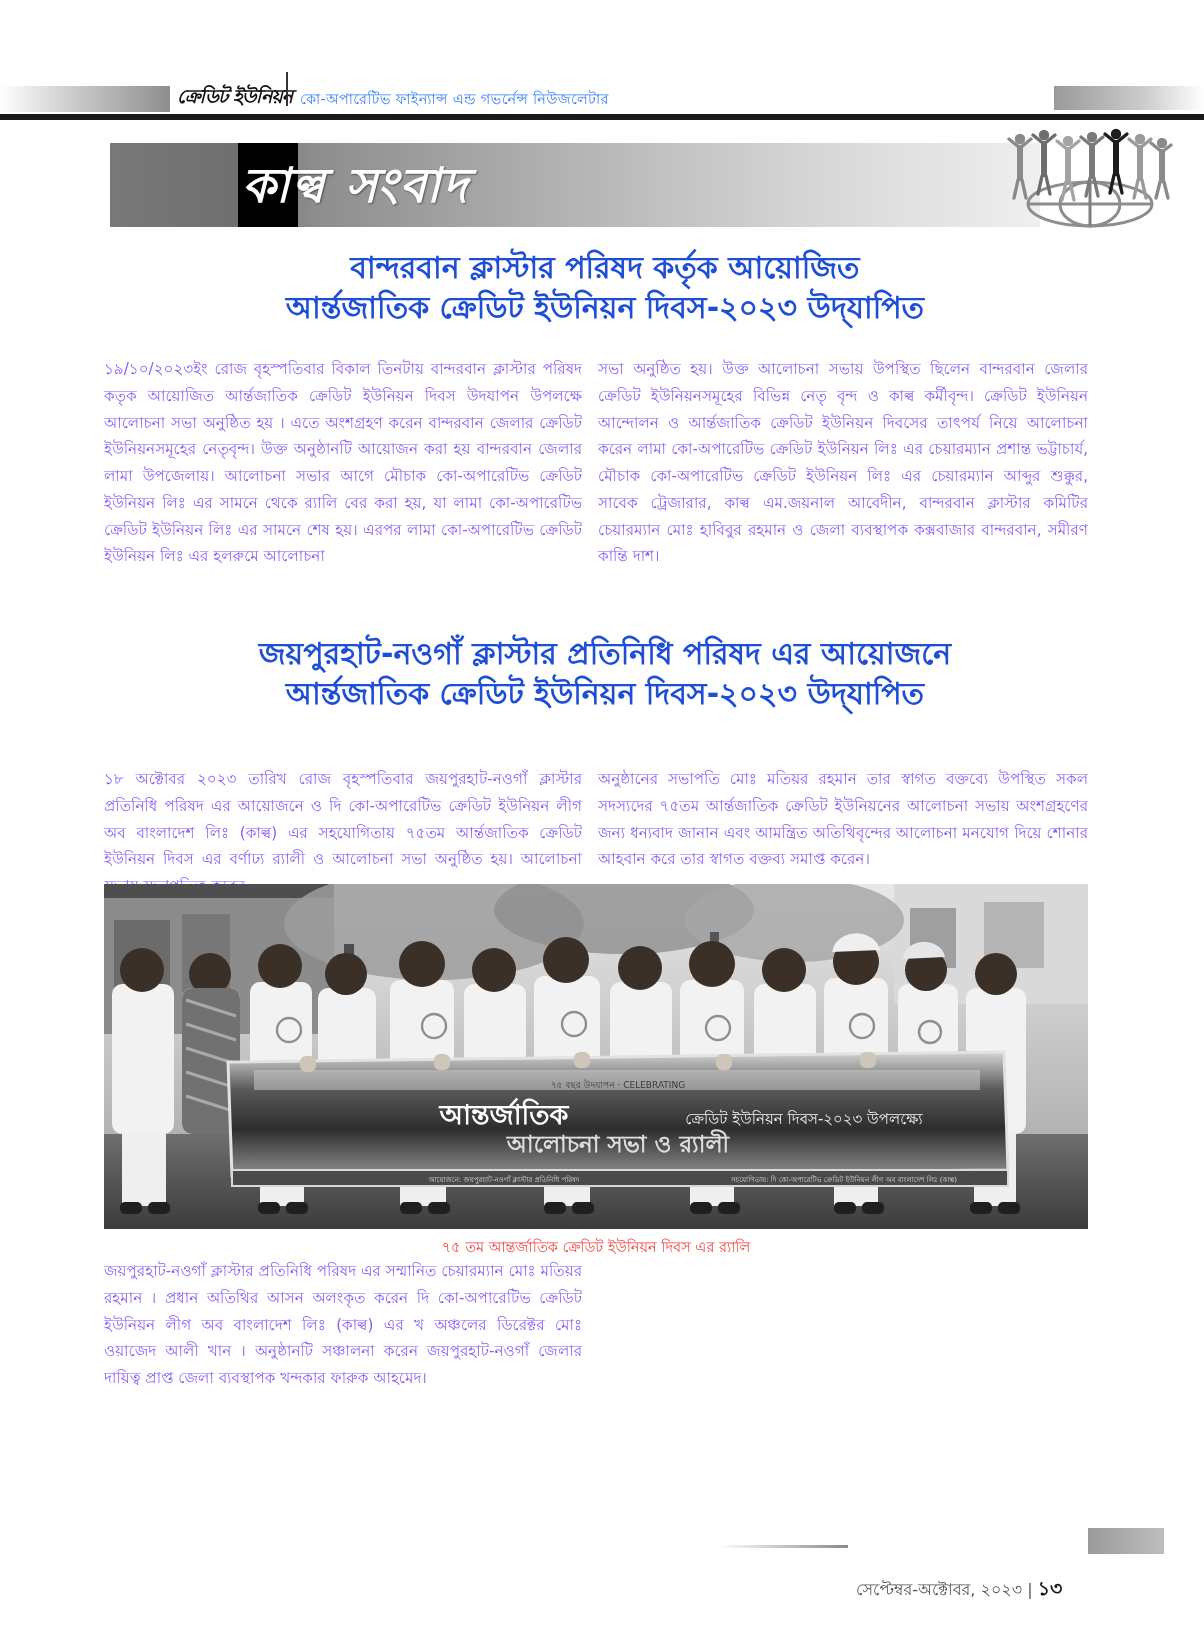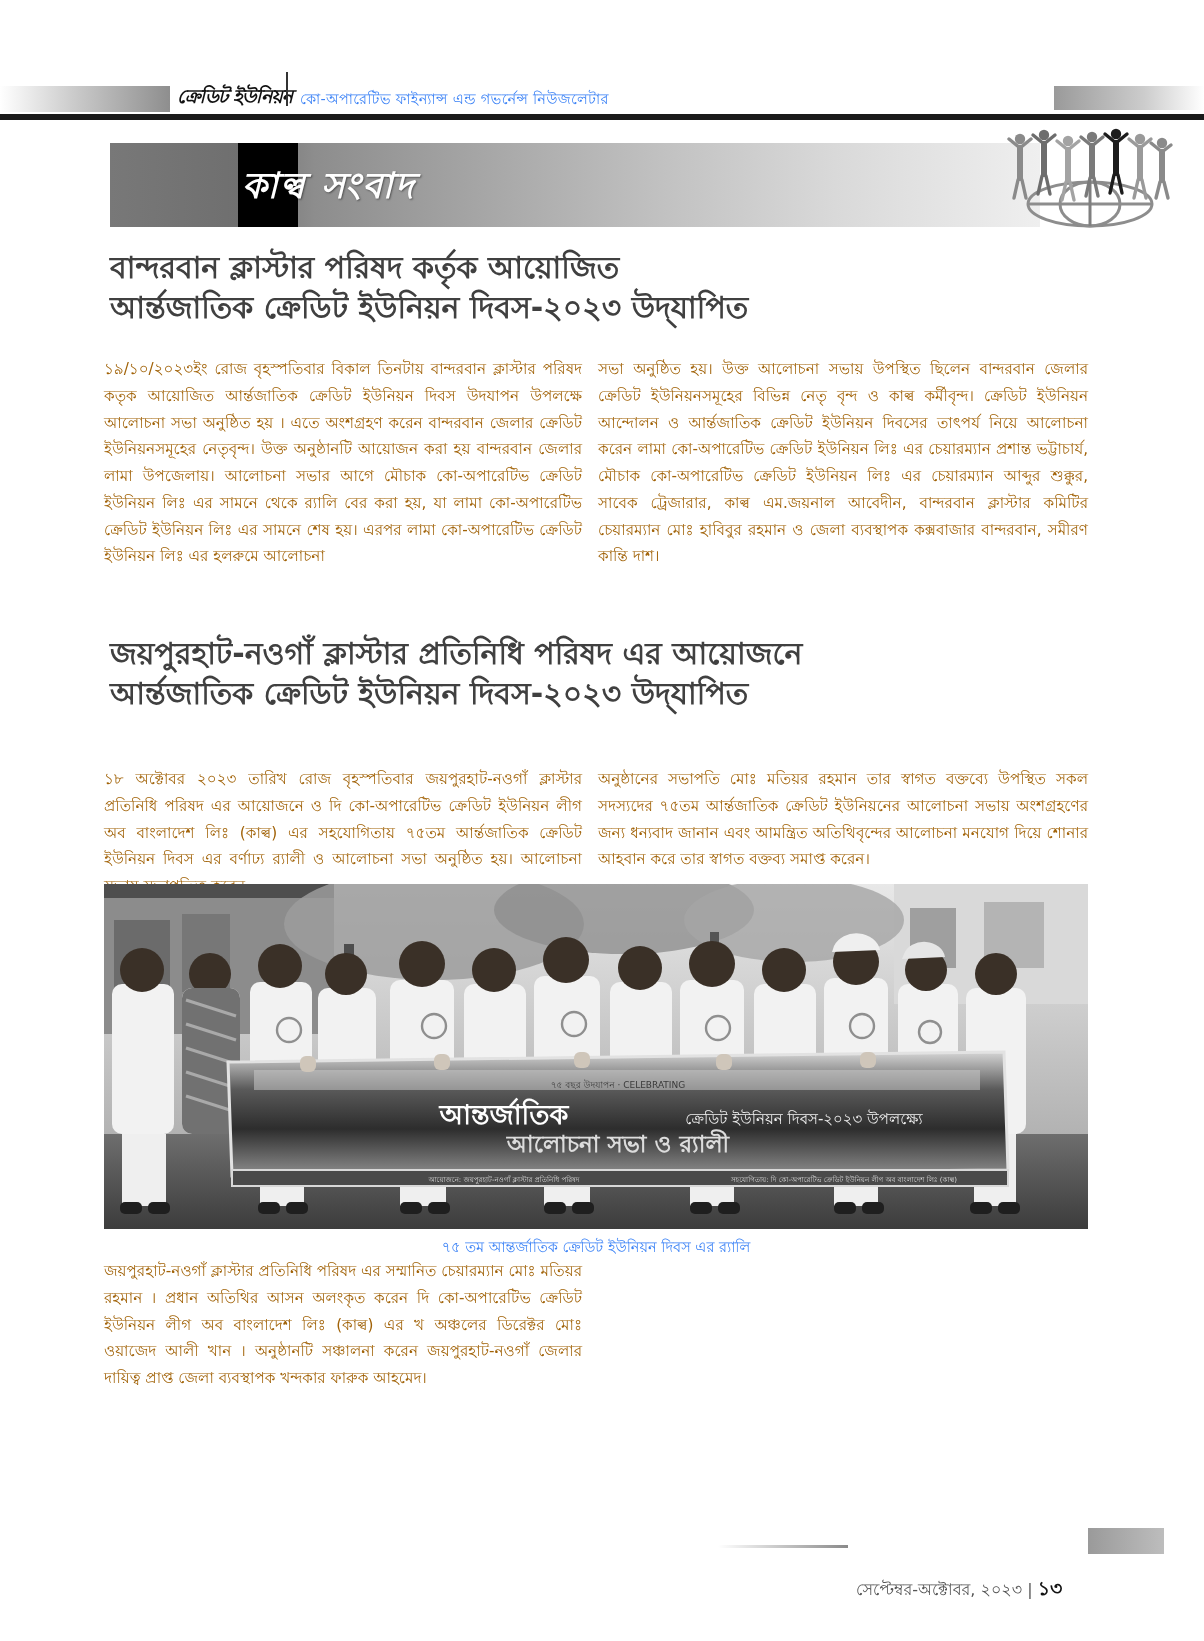--- a/index.html
+++ b/index.html
@@ -95,54 +95,54 @@
   }
   .banner-title {
     position: absolute;
     left: 132px; top: 6px;
     width: 480px; height: 78px;
     display: flex; align-items: center;
     color: #ffffff;
     font-family: "DejaVu Sans", sans-serif;
     font-style: italic;
     font-weight: bold;
-    font-size: 36px;
+    font-size: 48px;
     letter-spacing: 2px;
     text-shadow: 1px 1px 2px rgba(0,0,0,.45);
     white-space: nowrap;
     text-align: center;
   }
   .banner-logo {
     position: absolute;
     left: 1000px; top: 126px;
     width: 180px; height: 104px;
   }
 
   
   .headline {
     position: absolute;
     left: 110px;
     width: 990px;
-    text-align: left;
+    text-align: center;
     font-family: "DejaVu Sans", sans-serif;
     font-weight: bold;
-    color: #404040;
+    color: #1d4ed8;
     line-height: 1.32;
   }
   .headline-1 { top: 248px; font-size: 30px; }
   .headline-2 { top: 634px; font-size: 30px; }
   .headline .hl-line { display: block; white-space: nowrap; }
 
   
   .col {
     position: absolute;
     font-family: "DejaVu Sans", sans-serif;
     font-size: 15.2px;
     line-height: 1.76;
-    color: #a16207;
+    color: #8b5cf6;
     text-align: justify;
     text-justify: inter-word;
   }
   .col p { margin: 0 0 6px 0; }
   .col p:last-child { margin-bottom: 0; }
   .col .credit { font-weight: bold; margin-top: 10px; }
 
   .a1-left  { left: 104px; top: 356px; width: 478px; }
   .a1-right { left: 598px; top: 356px; width: 490px; }
   .a2-left  { left: 104px; top: 766px; width: 478px; }
@@ -158,21 +158,21 @@
     background: #c2410c;
     overflow: hidden;
   }
   .photo-caption {
     position: absolute;
     left: 104px; top: 1236px;
     width: 984px;
     text-align: center;
     font-family: "DejaVu Sans", sans-serif;
     font-size: 14.5px;
-    color: #3b82f6;
+    color: #ef4444;
   }
 
   
   .footer-rule {
     position: absolute;
     left: 718px; top: 1545px;
     width: 130px; height: 3px;
     background: linear-gradient(to right, #ffffff, #8a8a8a);
   }
   .footer-text {

